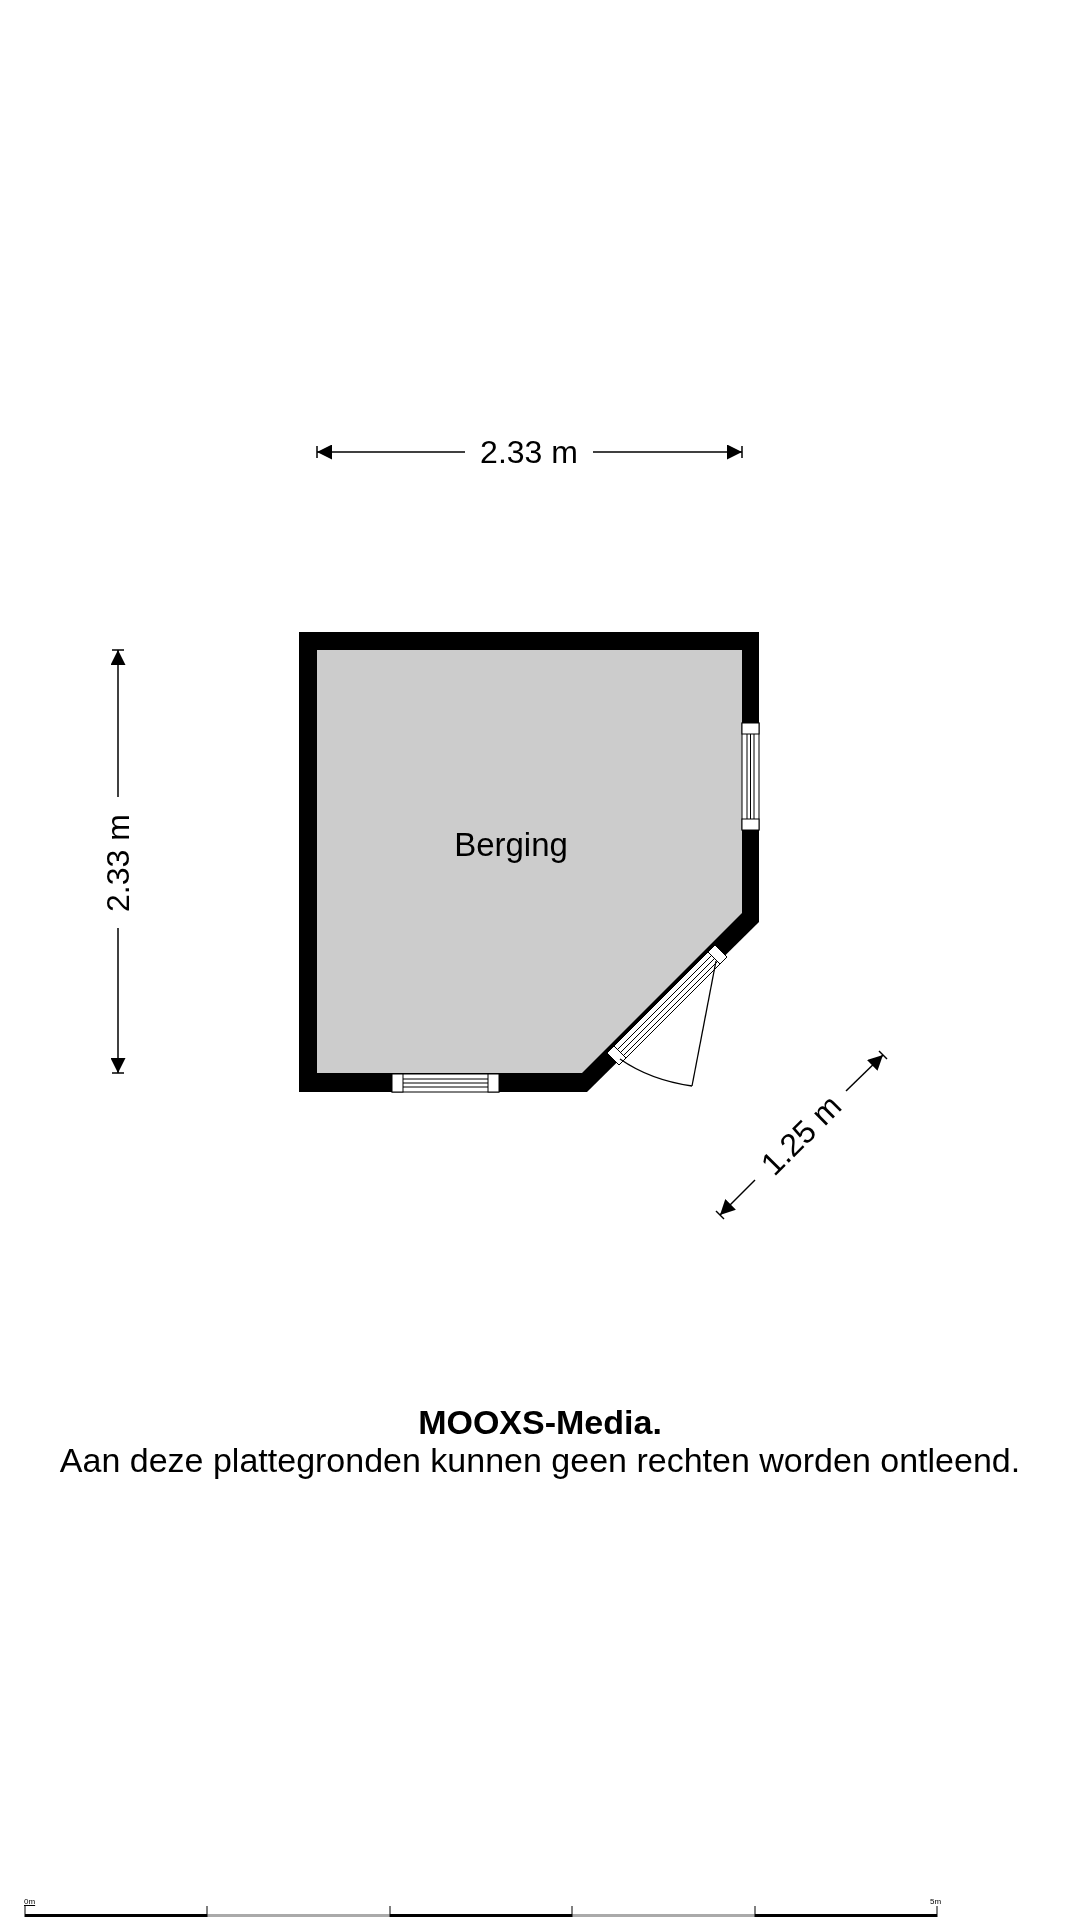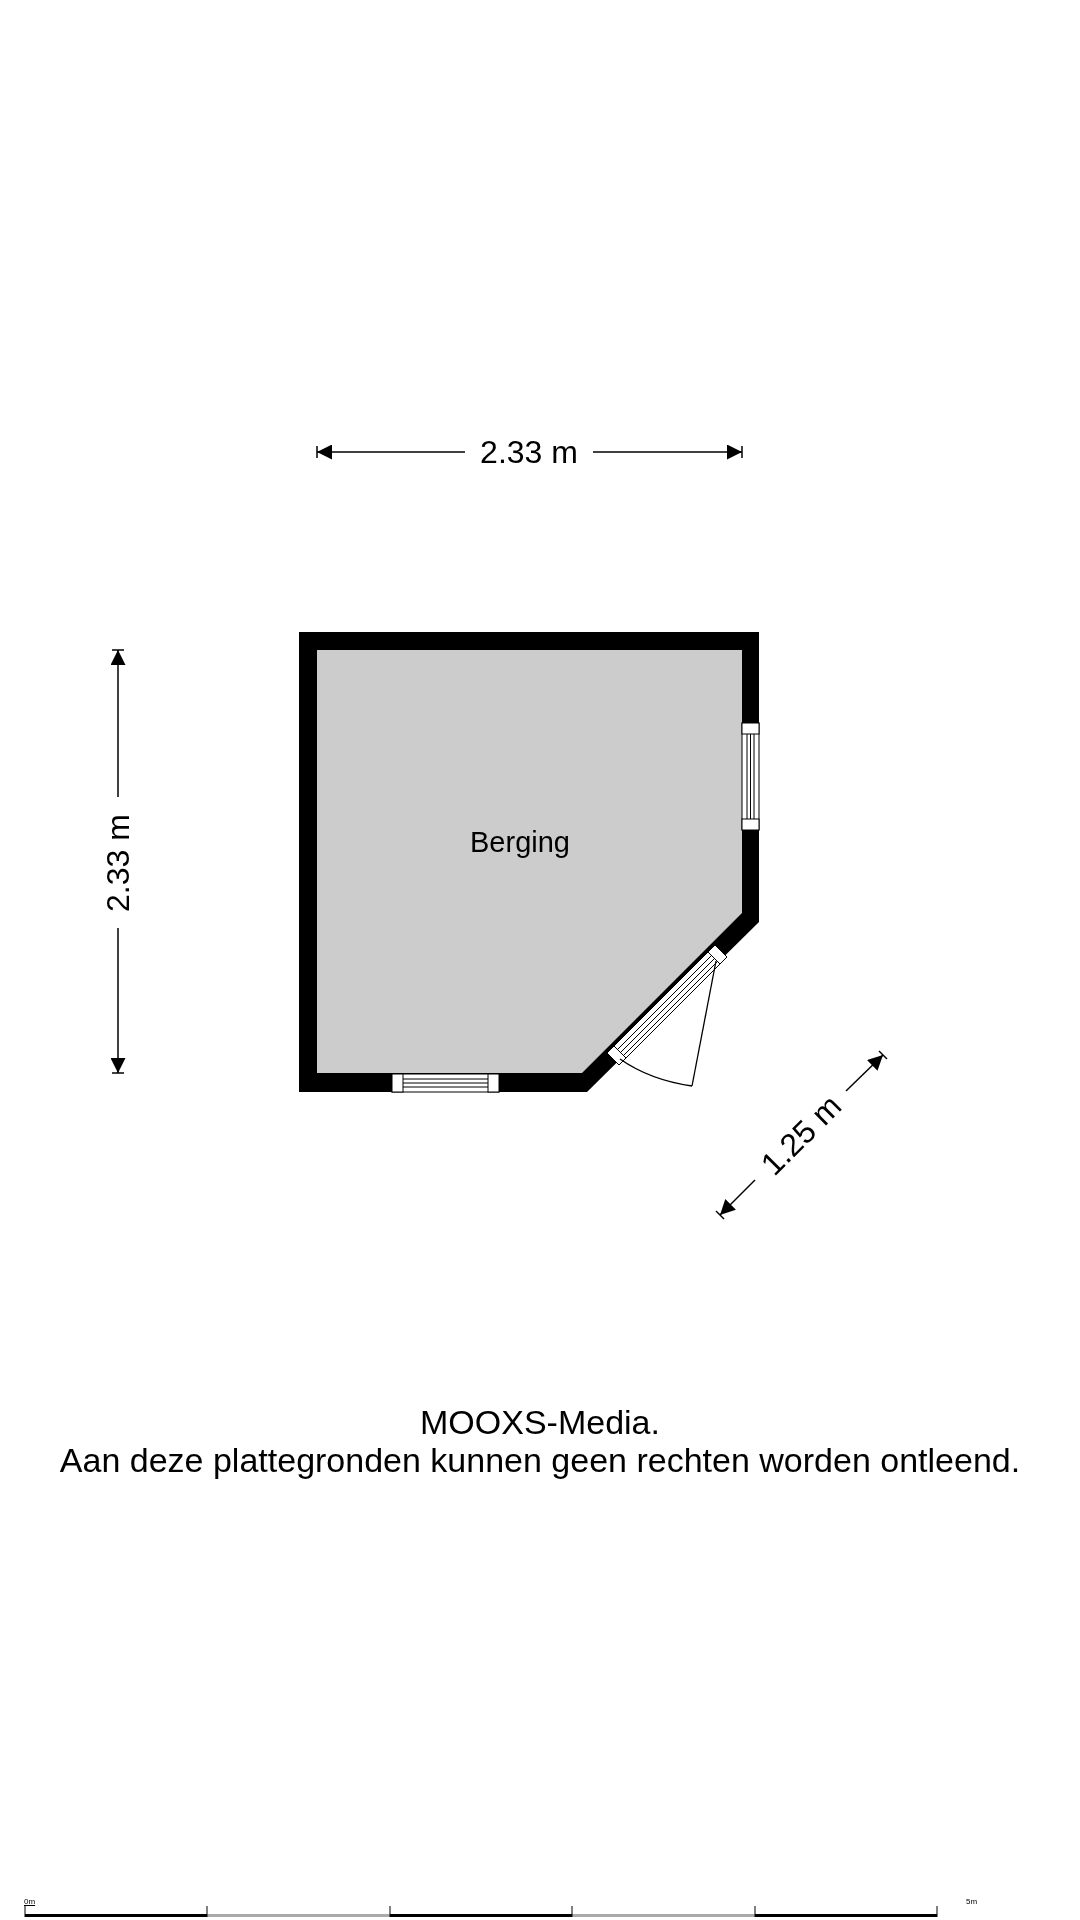--- a/index.html
+++ b/index.html
@@ -79,25 +79,25 @@
     <rect x="755" y="1914" width="182" height="3" fill="#000"></rect>
     <line x1="25" y1="1906" x2="25" y2="1917" stroke="#000" stroke-width="1"></line>
     <line x1="207" y1="1906" x2="207" y2="1917" stroke="#000" stroke-width="1"></line>
     <line x1="390" y1="1906" x2="390" y2="1917" stroke="#000" stroke-width="1"></line>
     <line x1="572" y1="1906" x2="572" y2="1917" stroke="#000" stroke-width="1"></line>
     <line x1="755" y1="1906" x2="755" y2="1917" stroke="#000" stroke-width="1"></line>
     <line x1="937" y1="1906" x2="937" y2="1917" stroke="#000" stroke-width="1"></line>
   </g>
 </svg>
 
-<div style="position:absolute;left:420px;top:826px;width:200px;text-align:center;font-size:29px;">Berging</div>
+<div style="position:absolute;left:411px;top:826px;width:200px;text-align:center;font-size:33px;">Berging</div>
 
 <div style="position:absolute;left:459px;top:434px;width:140px;text-align:center;font-size:32px;line-height:36px;">2.33 m</div>
 
 <div style="position:absolute;left:48px;top:845px;width:140px;text-align:center;font-size:32px;line-height:36px;transform:rotate(-90deg);">2.33 m</div>
 
 <div style="position:absolute;left:731px;top:1117px;width:140px;text-align:center;font-size:32px;line-height:36px;transform:rotate(-45deg);">1.25 m</div>
 
 <div class="disclaimer" style="top:1440px;">Aan deze plattegronden kunnen geen rechten worden ontleend.</div>
-<div class="disclaimer" style="top:1402px;">MOOXS-Media.</div>
+<div class="disclaimer" style="top:1402px;font-weight:bold;">MOOXS-Media.</div>
 
 <div style="position:absolute;left:24px;top:1897px;font-size:8px;text-decoration:underline;">0m</div>
-<div style="position:absolute;left:926px;top:1897px;font-size:8px;padding-left:40px;">5m</div>
+<div style="position:absolute;left:890px;top:1897px;font-size:8px;padding-left:40px;">5m</div>
 
 </body></html>

